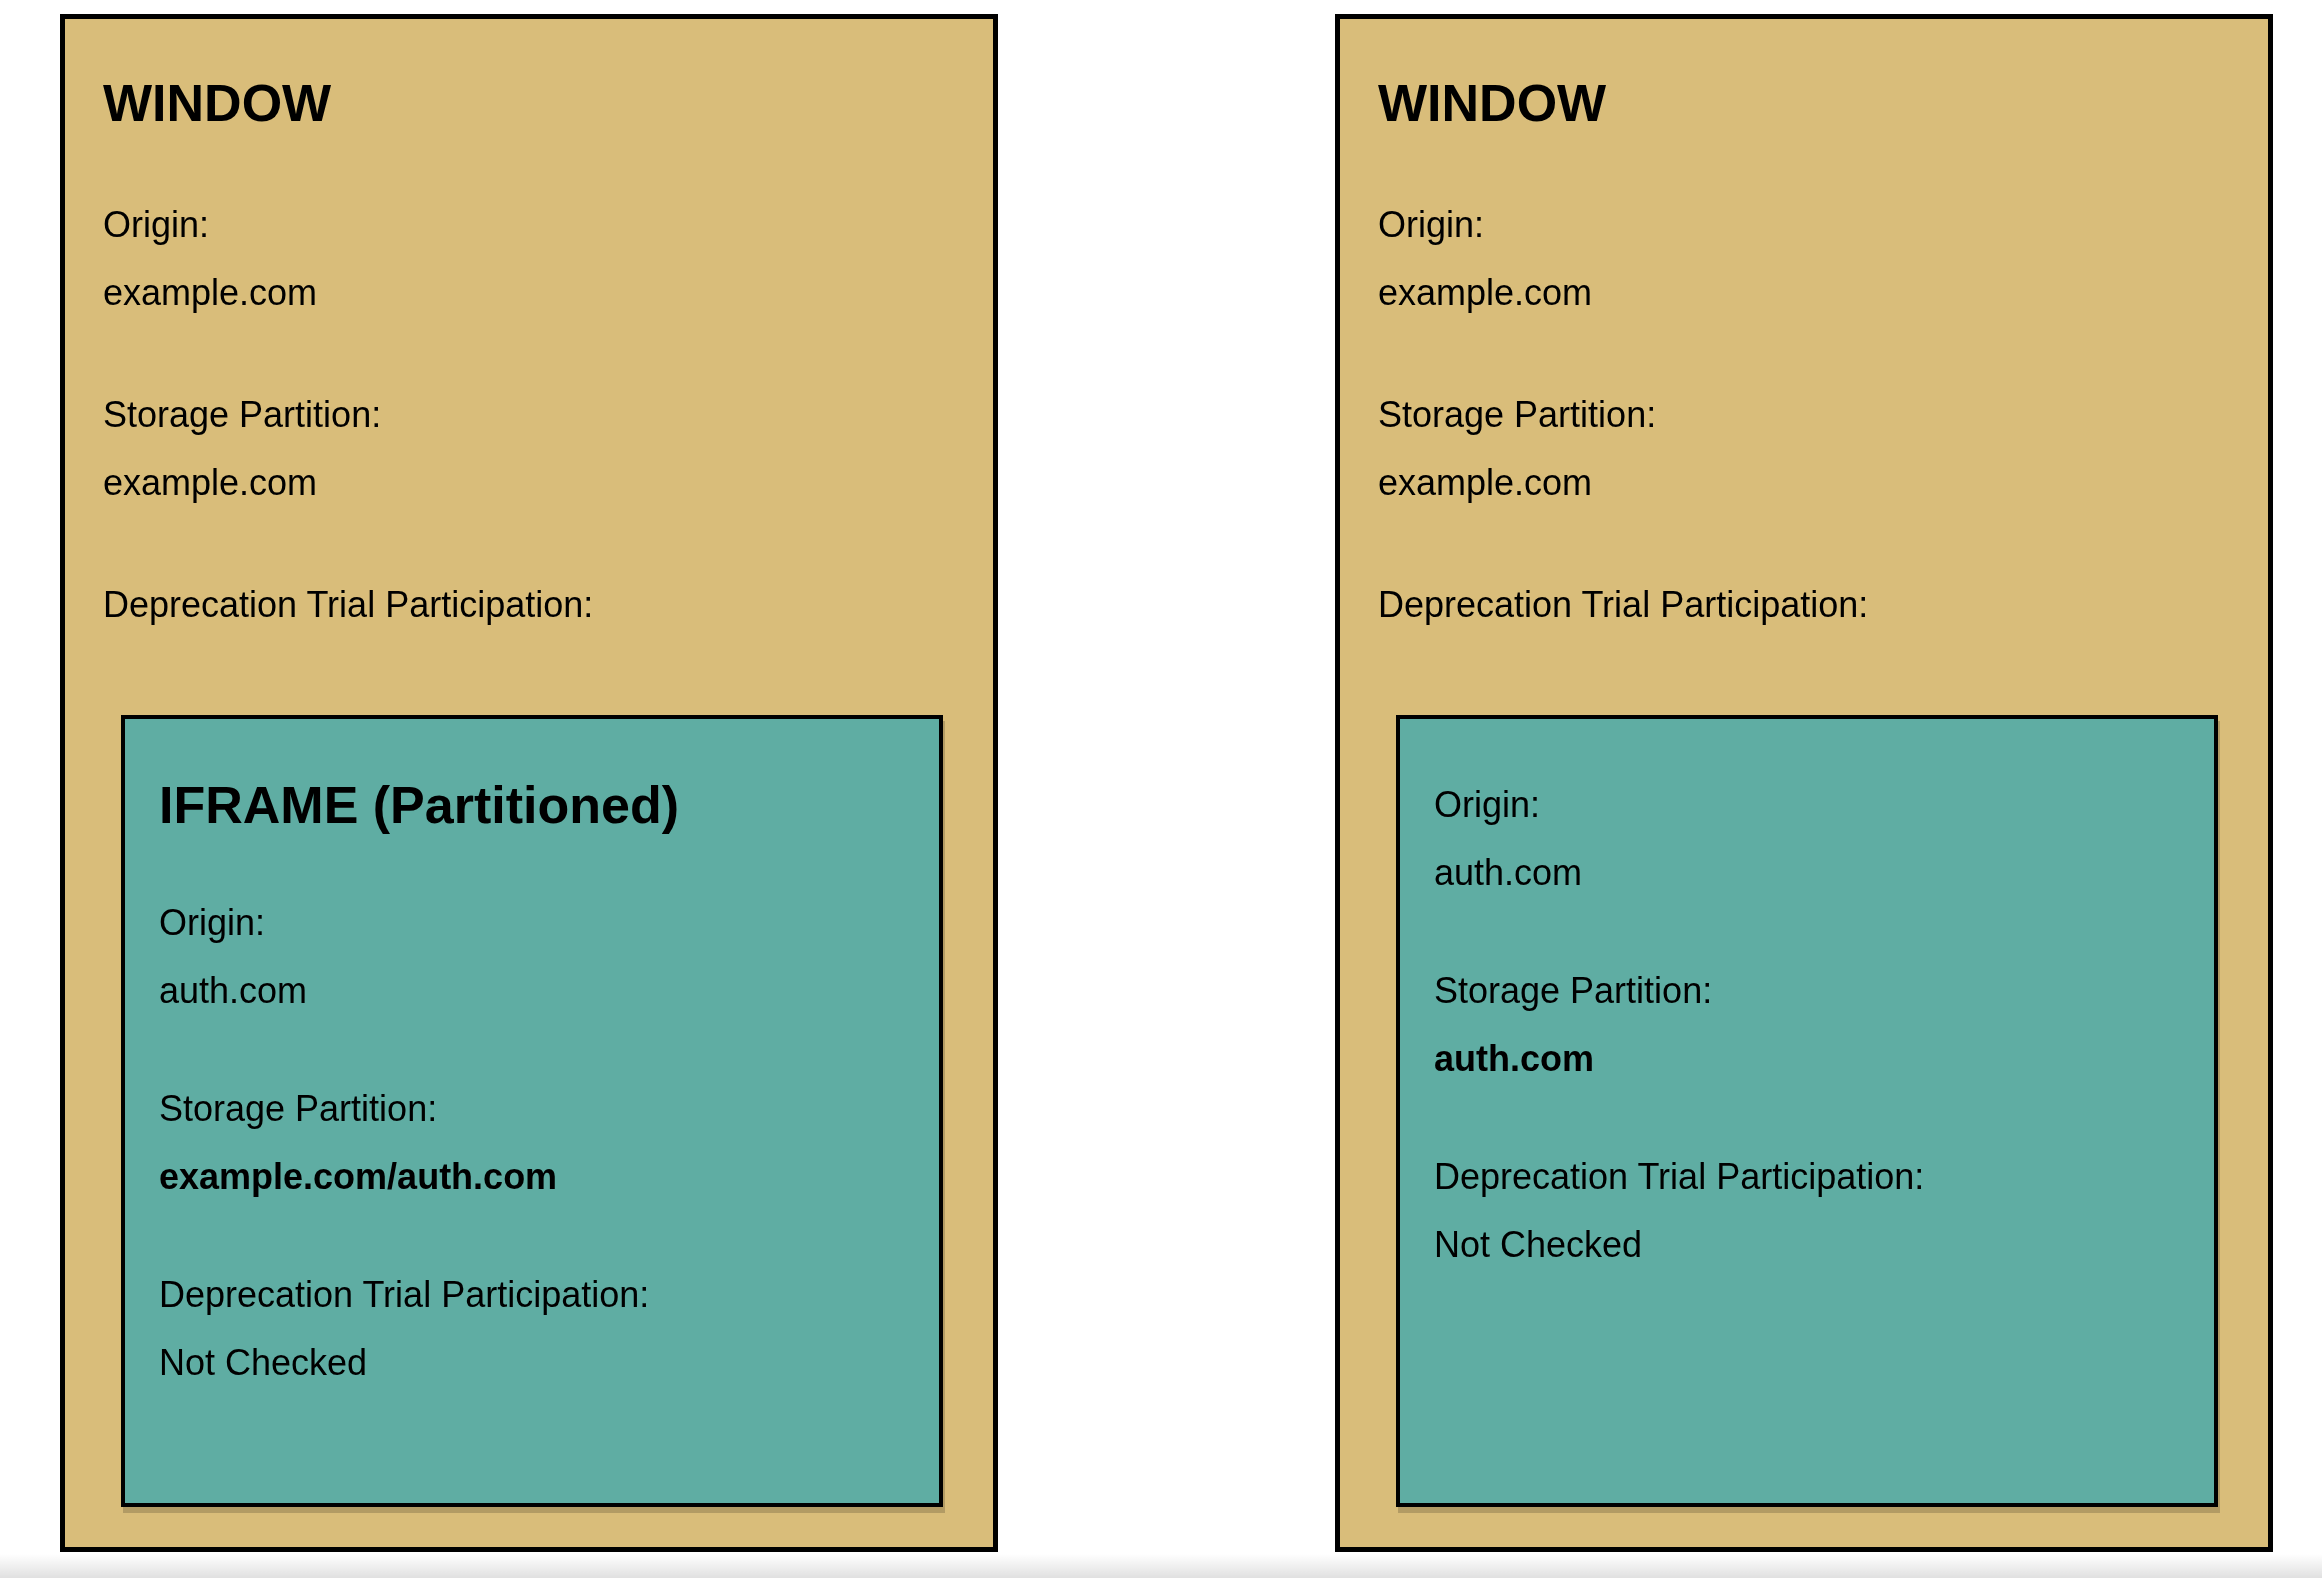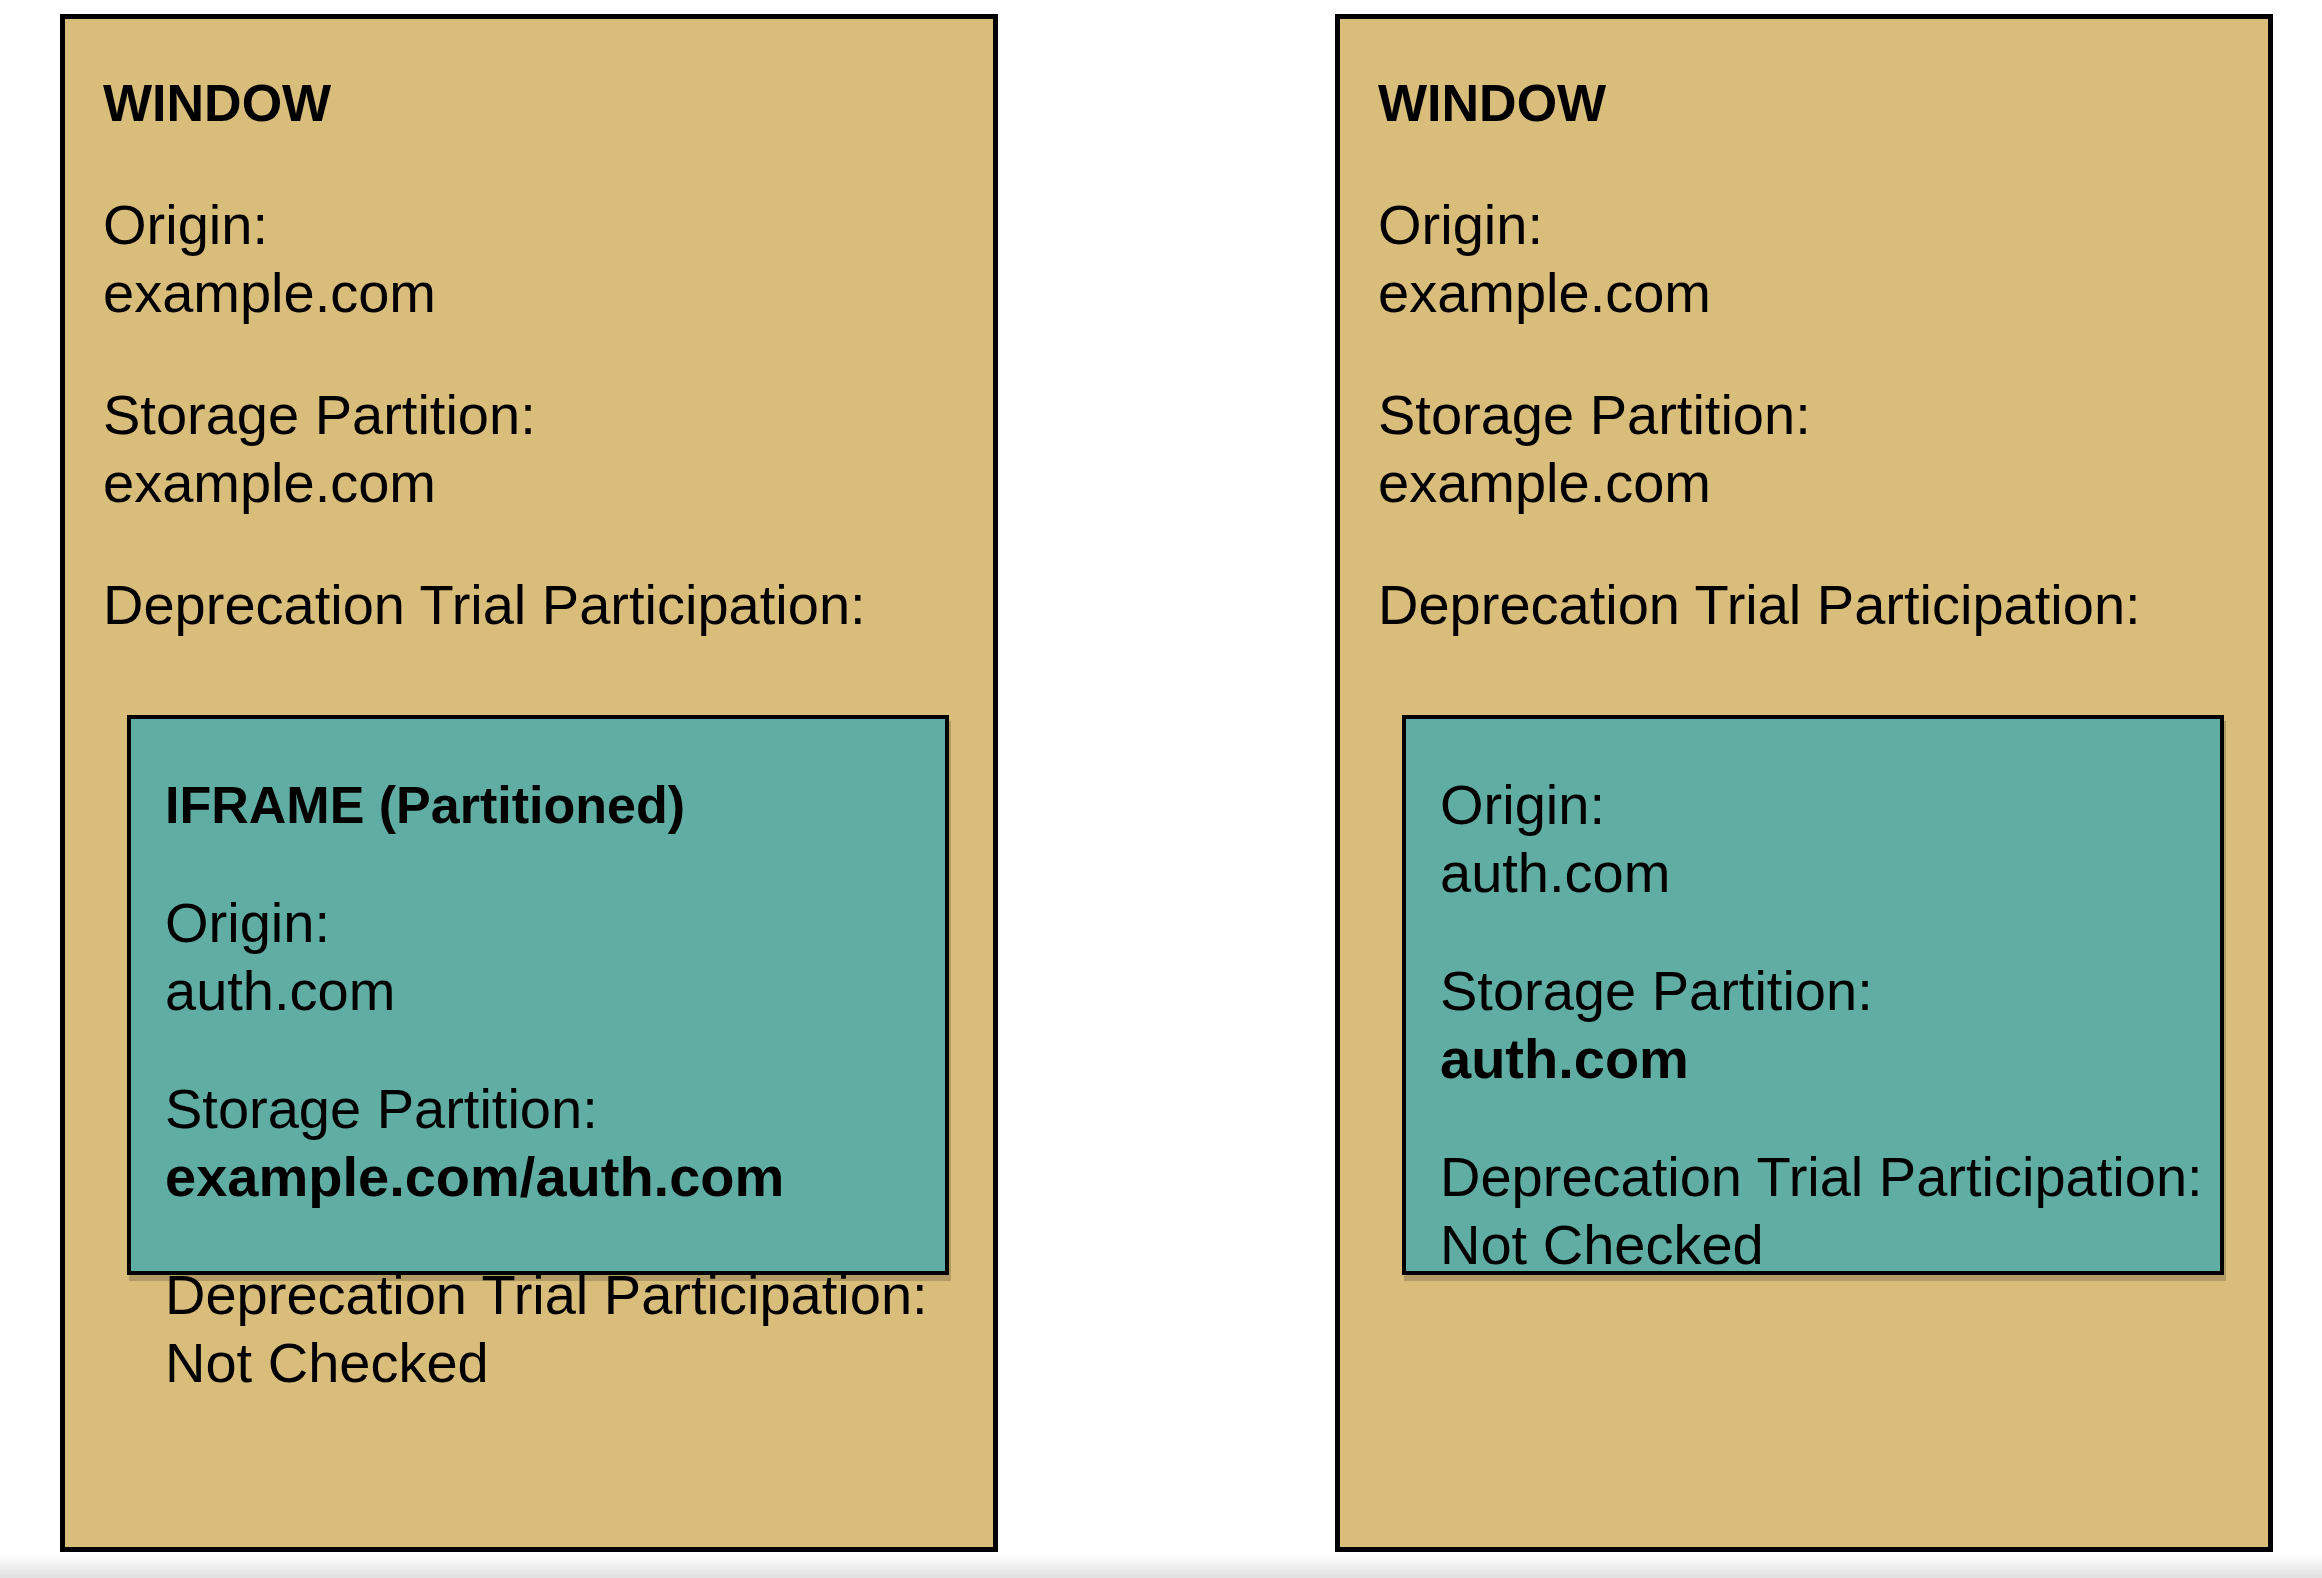--- a/index.html
+++ b/index.html
@@ -35,31 +35,31 @@
   .window-box.right { left: 1335px; }
   .box-title {
     font-size: 52px;
     font-weight: 700;
     line-height: 68px;
     margin-bottom: 54px;
   }
   .field { margin-top: 54px; }
   .field .label,
   .field .value {
-    font-size: 56px;
+    font-size: 36px;
     line-height: 68px;
     white-space: nowrap;
   }
   .field .value.strong { font-weight: 700; }
   .iframe-box {
     position: absolute;
     top: 696px;
-    left: 62px;
+    left: 56px;
     width: 822px;
-    height: 560px;
+    height: 792px;
     background: var(--iframe-fill);
     border: 4px solid var(--border);
     padding: 52px 34px 0 34px;
     box-shadow: 2px 6px 0 rgba(0,0,0,0.18);
   }
   .iframe-box .box-title { margin-bottom: 50px; }
   .iframe-box .field { margin-top: 50px; }
   .bottom-shade {
     position: absolute;
     left: 0;

